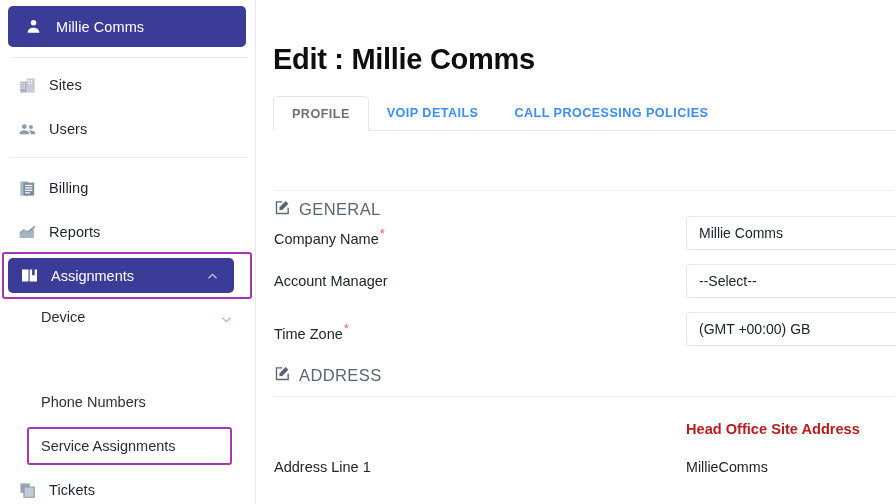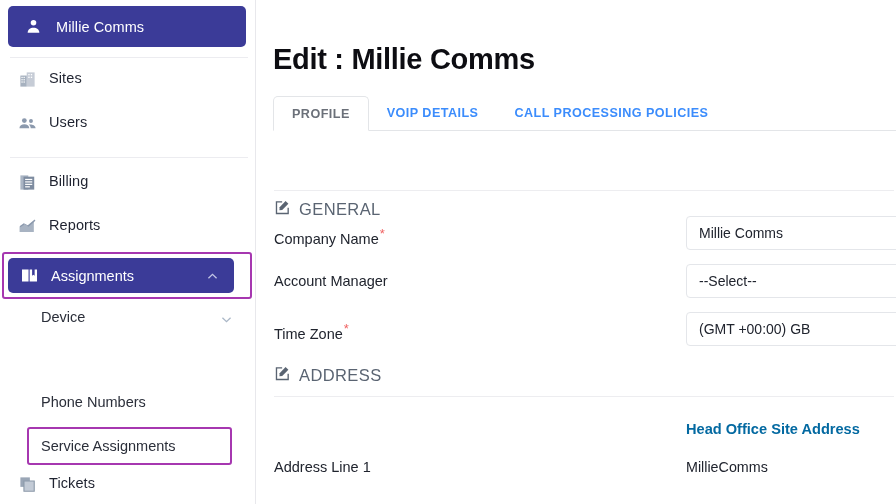--- a/index.html
+++ b/index.html
@@ -33,21 +33,21 @@
   }
   .profile-btn .nm {
     color: #ffffff; font-size: 14.5px; letter-spacing: .1px;
   }
   .divider {
     position: absolute; left: 10px; width: 238px;
     height: 1px; background: #ececf0;
   }
   .nav-item {
     position: absolute; left: 0; width: 256px; height: 30px;
-    display: flex; align-items: flex-start; gap: 12px;
+    display: flex; align-items: center; gap: 12px;
     padding-left: 18px; cursor: pointer;
   }
   .nav-item .lbl { font-size: 14.5px; color: #1f2330; letter-spacing: .1px; }
   .nav-ico { width: 19px; height: 19px; display: block; flex: 0 0 19px; }
 
   .assign-item {
     position: absolute; left: 8px; top: 258px;
     width: 226px; height: 35px;
     background: #3b3b98; border-radius: 5px;
     display: flex; align-items: center; gap: 12px;
@@ -121,21 +121,21 @@
   .req { color: #f06262; font-size: 13px; vertical-align: super; margin-left: 1px; }
   .finput {
     position: absolute; left: 430px; width: 240px; height: 34px;
     border: 1px solid #e4e6ea; border-radius: 4px; background: #fff;
     display: flex; align-items: center; padding-left: 12px;
     font-size: 14px; color: #20242e; cursor: text;
     white-space: nowrap; overflow: hidden;
   }
   .addr-head {
     position: absolute; left: 430px;
-    font-size: 14.6px; font-weight: bold; color: #0369a1; white-space: nowrap;
+    font-size: 14.6px; font-weight: bold; color: #b91c1c; white-space: nowrap;
   }
   .addr-val {
     position: absolute; left: 430px;
     font-size: 14.3px; color: #20242e; white-space: nowrap;
   }
 </style>
 </head>
 <body>
 
 <div class="app">

